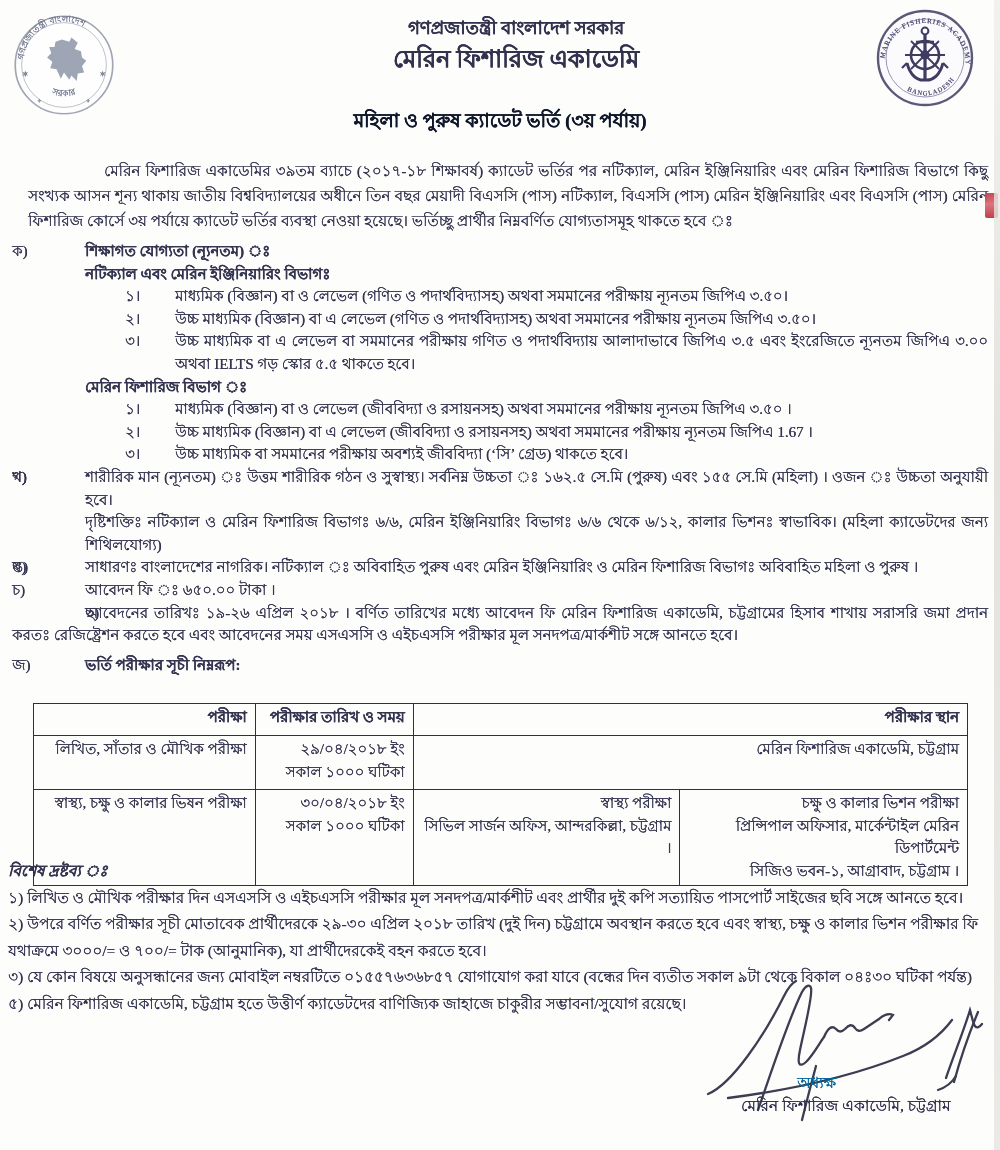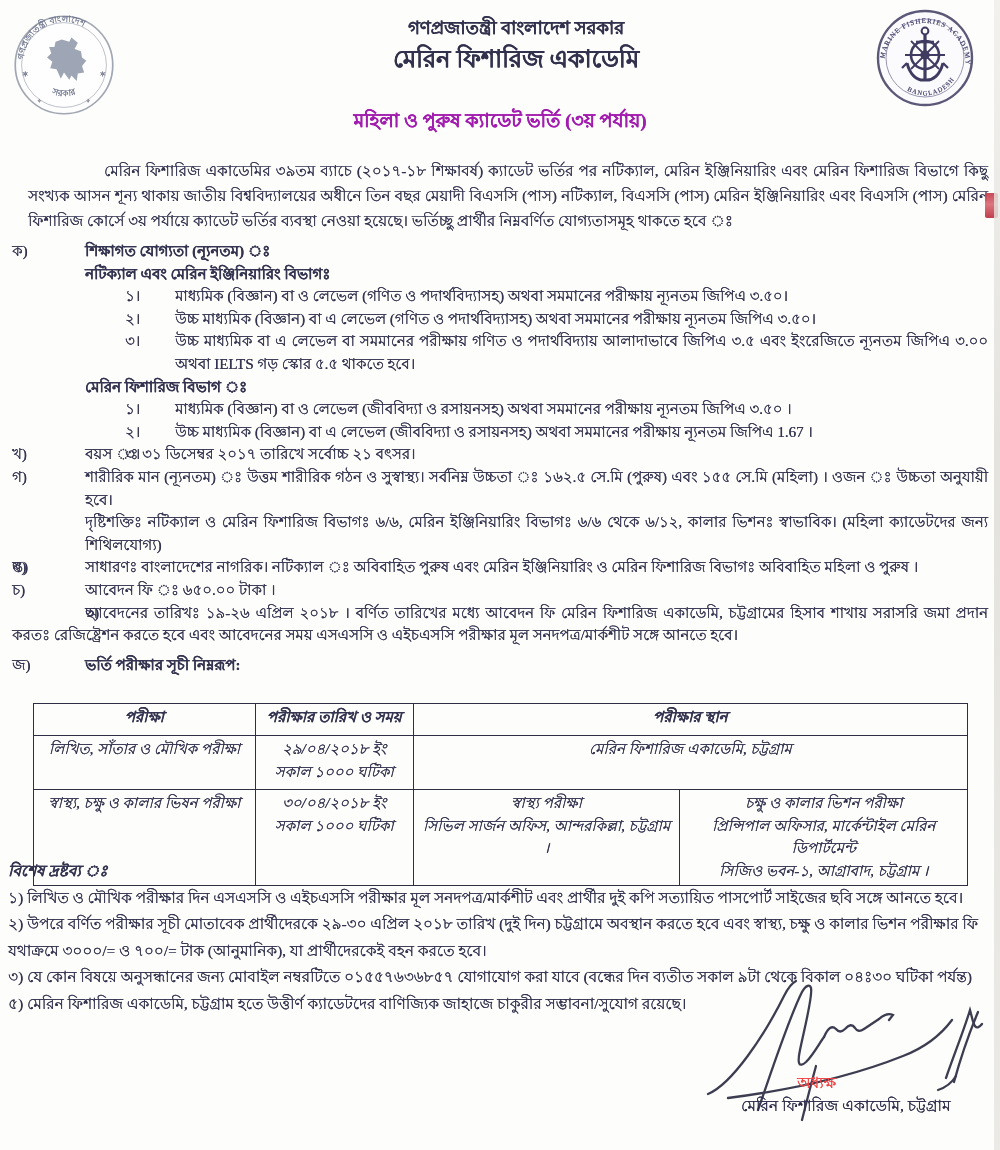--- a/index.html
+++ b/index.html
@@ -7,53 +7,53 @@
     position:relative;width:1000px;height:1150px;overflow:hidden;
     background:#fdfdfb;color:#353552;
     font-family:"Liberation Serif","DejaVu Sans",serif;
     text-shadow:0.2px 0 0 currentColor;
   }
   
   .hdr-line{position:absolute;left:0;width:100%;text-align:center;font-weight:bold;color:#32324e;margin-left:16px;}
   .hdr-1{top:14px;font-size:18px;}
   .hdr-2{top:40px;font-size:24px;}
   .hdr-3{top:66px;font-size:18px;}
-  .doc-title{position:absolute;top:106px;left:0;width:100%;text-align:center;font-weight:bold;font-size:19px;color:#a21caf;}
+  .doc-title{position:absolute;top:106px;left:0;width:100%;text-align:center;font-weight:bold;font-size:19px;color:#0f172a;}
   .seal{position:absolute;}
   .seal-left{left:10px;top:12px;width:108px;height:106px;opacity:.92;}
   .seal-right{left:868px;top:6px;width:114px;height:110px;}
   
   .body-flow{position:absolute;top:158px;left:12px;width:976px;}
   .intro{margin:0 0 7px 16px;font-size:15.2px;line-height:25px;text-align:justify;text-indent:76px;}
   .qlist{font-size:15px;line-height:22.6px;}
   .sec{position:relative;padding-left:73px;text-align:justify;}
   .sec .mk{position:absolute;left:0;top:0;}
   .sec-title{font-weight:bold;}
   .subhead{padding-left:73px;font-weight:bold;}
   .item{position:relative;padding-left:163px;text-align:justify;}
   .item .no{position:absolute;left:113px;top:0;}
   .sec-flush{position:relative;text-indent:73px;text-align:justify;}
   .sec-flush .mk{position:absolute;left:0;top:0;}
   .ja-row{margin-top:7px;}
   .ja-row .sec-title{font-weight:bold;}
   
   .sched{position:absolute;top:703px;left:33px;border-collapse:collapse;width:935px;font-size:15px;}
-  .sched td,.sched th{border:1.6px solid #2e2e44;padding:2px 8px 3px 8px;vertical-align:top;text-align:center;line-height:22.5px;font-weight:normal;font-style:italic;}
+  .sched td,.sched th{border:1.6px solid #2e2e44;padding:2px 8px 3px 8px;vertical-align:top;text-align:right;line-height:22.5px;font-weight:normal;}
   .sched th{font-weight:bold;height:26px;}
   .sched .row1 td{height:48px;}
   .sched .row2 td{height:66px;}
   
   .notes{position:absolute;top:858px;left:8px;width:982px;font-size:15.3px;line-height:26.6px;}
   .notes p{margin:0;text-align:left;}
   .notes-heading{font-weight:bold;font-style:italic;}
   .note-num{padding-right:4px;}
   .url{font-weight:bold;text-decoration:underline;color:#2d2d4a;}
   
   .sig-svg{position:absolute;left:698px;top:978px;width:302px;height:160px;}
-  .sig-title{position:absolute;left:797px;top:1071px;font-size:15.5px;color:#ef4444;}
+  .sig-title{position:absolute;left:797px;top:1071px;font-size:15.5px;color:#0369a1;}
   .sig-org{position:absolute;left:741px;top:1094px;font-size:15.5px;color:#2e2e4c;}
   
   .red-mark{position:absolute;left:985px;top:193px;width:13px;height:25px;border-radius:2px;
     background:linear-gradient(180deg,#c23a49 0%,#d96a74 45%,#b92f3f 100%);opacity:.92;}
   .edge-strip{position:absolute;right:0;top:0;width:6px;height:1150px;
     background:linear-gradient(180deg,#efeeea,#dddcd6 40%,#e6e5e0);opacity:.8;}
   .seal-arc{fill:#76809b;}
   .seal-arc-en{fill:#5d5a85;letter-spacing:1px;}
 </style>
 </head>
@@ -134,25 +134,25 @@
       <div class="item">
         <span class="no">১।</span>
         <span>মাধ্যমিক (বিজ্ঞান) বা ও লেভেল (জীববিদ্যা ও রসায়নসহ) অথবা সমমানের পরীক্ষায় ন্যূনতম জিপিএ ৩.৫০ ।</span>
       </div>
       <div class="item">
         <span class="no">২।</span>
         <span>উচ্চ মাধ্যমিক (বিজ্ঞান) বা এ লেভেল (জীববিদ্যা ও রসায়নসহ) অথবা সমমানের পরীক্ষায় ন্যূনতম জিপিএ 1.67 ।</span>
       </div>
       <div class="item">
         <span class="no">৩।</span>
+        <span>উচ্চ মাধ্যমিক বা সমমানের পরীক্ষায় অবশ্যই জীববিদ্যা (‘সি’ গ্রেড) থাকতে হবে।</span>
       </div>
 
       <div class="sec">
         <span class="mk">খ)</span>
-        <span>বয়স ঃ ৩১ ডিসেম্বর ২০১৭ তারিখে সর্বোচ্চ ২১ বৎসর।</span>
       </div>
 
       <div class="sec">
         <span class="mk">গ)</span>
         <span>শারীরিক মান (ন্যূনতম) ঃ উত্তম শারীরিক গঠন ও সুস্বাস্থ্য।  সর্বনিম্ন উচ্চতা ঃ ১৬২.৫ সে.মি (পুরুষ) এবং ১৫৫ সে.মি (মহিলা) ।  ওজন ঃ উচ্চতা অনুযায়ী হবে।</span>
       </div>
       <div class="sec">
         <span>দৃষ্টিশক্তিঃ নটিক্যাল ও মেরিন ফিশারিজ বিভাগঃ ৬/৬, মেরিন ইঞ্জিনিয়ারিং বিভাগঃ ৬/৬ থেকে ৬/১২, কালার ভিশনঃ স্বাভাবিক। (মহিলা ক্যাডেটদের জন্য শিথিলযোগ্য)</span>
       </div>
 

